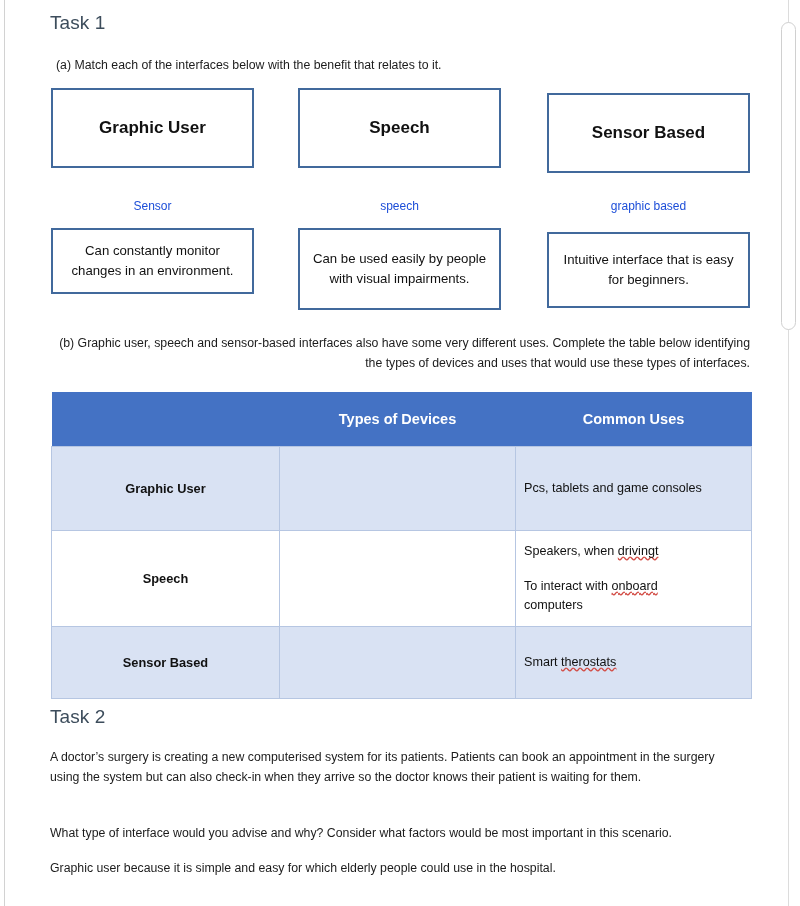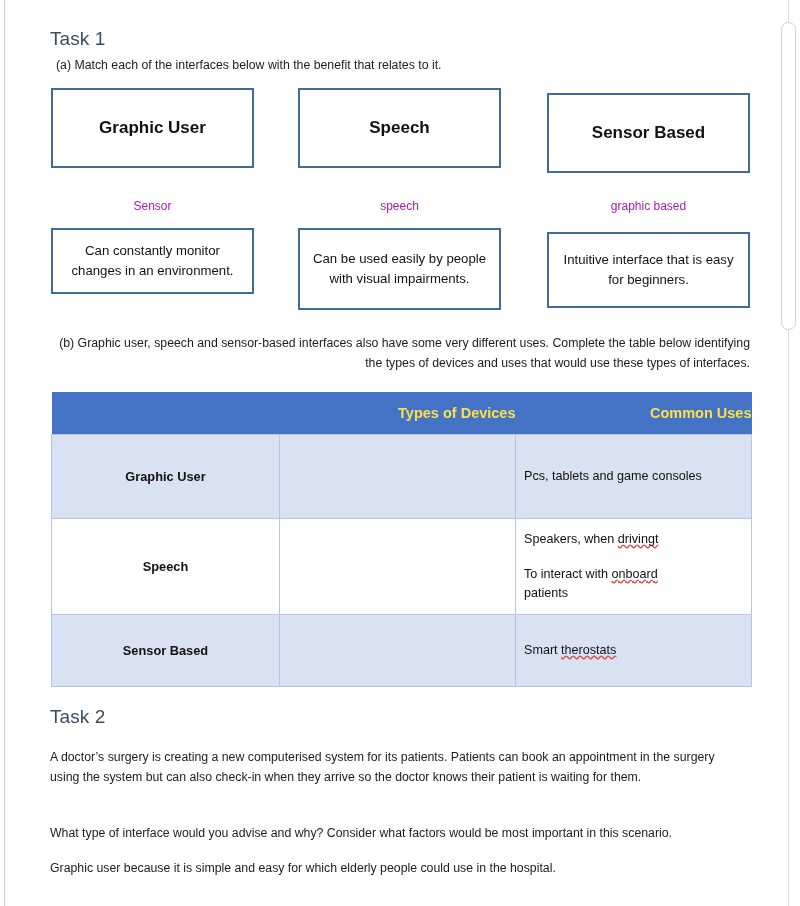--- a/index.html
+++ b/index.html
@@ -56,21 +56,21 @@
     width: 700px;
   }
 
   h1.task-heading {
     font-size: 19px;
     font-weight: 400;
     color: #3d4d5c;
     margin: 0;
     letter-spacing: 0.1px;
   }
-  #task1-heading { position: absolute; left: 0; top: 28px; }
+  #task1-heading { position: absolute; left: 0; top: 12px; }
   #task2-heading { position: absolute; left: 0; top: 706px; }
 
   p.body-text {
     position: absolute;
     font-size: 12.3px;
     line-height: 19.5px;
     color: #1c1c1c;
     margin: 0;
   }
   #prompt-a { left: 0; top: 56px; width: 690px; margin-left: 6px; }
@@ -107,44 +107,44 @@
   #term-2    { left: 497px; top: 93px;  width: 203px; height: 80px; }
   
   #benefit-0 { left: 1px;   top: 228px; width: 203px; height: 66px; }
   #benefit-1 { left: 248px; top: 228px; width: 203px; height: 82px; }
   #benefit-2 { left: 497px; top: 232px; width: 203px; height: 76px; align-items: center; }
 
   
   .answer-label {
     position: absolute;
     font-size: 12px;
-    color: #a21caf;
+    color: #1d4ed8;
     text-align: center;
     width: 203px;
   }
   #answer-0 { left: 1px;   top: 199px; }
   #answer-1 { left: 248px; top: 199px; }
   #answer-2 { left: 497px; top: 199px; }
 
   
   .uses-table {
     position: absolute;
     left: 1px;
     top: 392px;
     width: 700px;
     border-collapse: collapse;
     table-layout: fixed;
   }
   .uses-table th {
     background: #4472c4;
-    color: #fde047;
+    color: #ffffff;
     font-size: 14.5px;
     font-weight: bold;
-    height: 42px;
-    text-align: right;
+    height: 54px;
+    text-align: center;
     border: none;
     padding: 0;
   }
   .uses-table td {
     border: 1px solid #b6c6e2;
     font-size: 12.6px;
     line-height: 19px;
     color: #111111;
     vertical-align: middle;
     padding: 6px 8px;
@@ -236,21 +236,21 @@
             <span class="uses-line">Pcs, tablets and game consoles</span>
           </td>
         </tr>
         <tr class="plain r1">
           <td class="row-label">Speech</td>
           <td class="fill-cell"></td>
           <td class="uses-cell">
             <span class="uses-line"><span>Speakers, when </span><span class="misspelled">drivingt</span></span>
             <span class="uses-gap"></span>
             <span class="uses-line"><span> To interact with </span><span class="misspelled">onboard</span></span>
-            <span class="uses-line">patients</span>
+            <span class="uses-line">computers</span>
           </td>
         </tr>
         <tr class="shaded r2">
           <td class="row-label">Sensor Based</td>
           <td class="fill-cell"></td>
           <td class="uses-cell">
             <span class="uses-line"><span>Smart </span><span class="misspelled">therostats</span></span>
           </td>
         </tr>
       </tbody>

